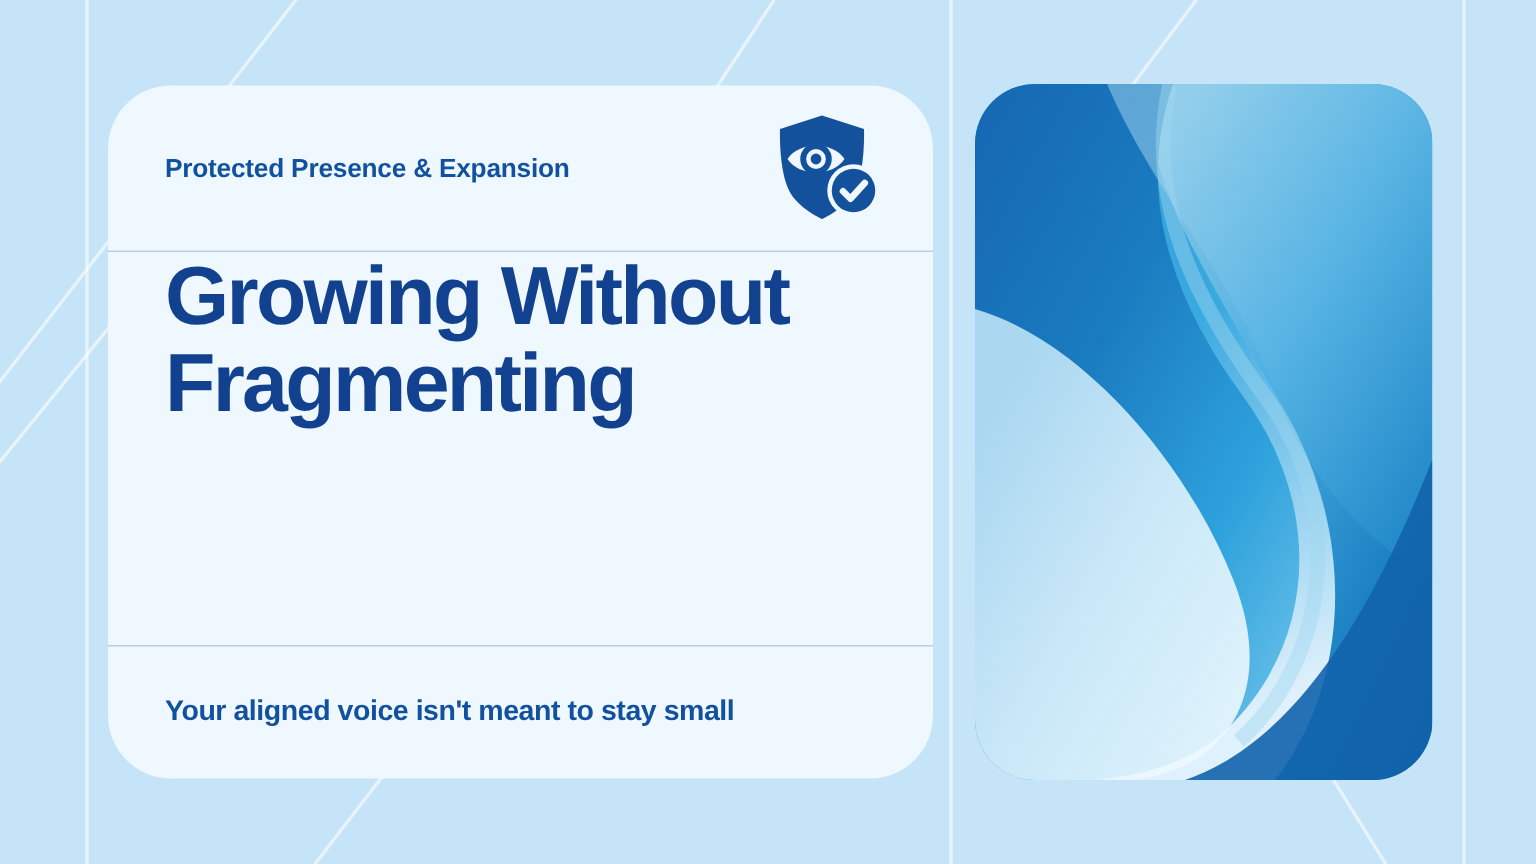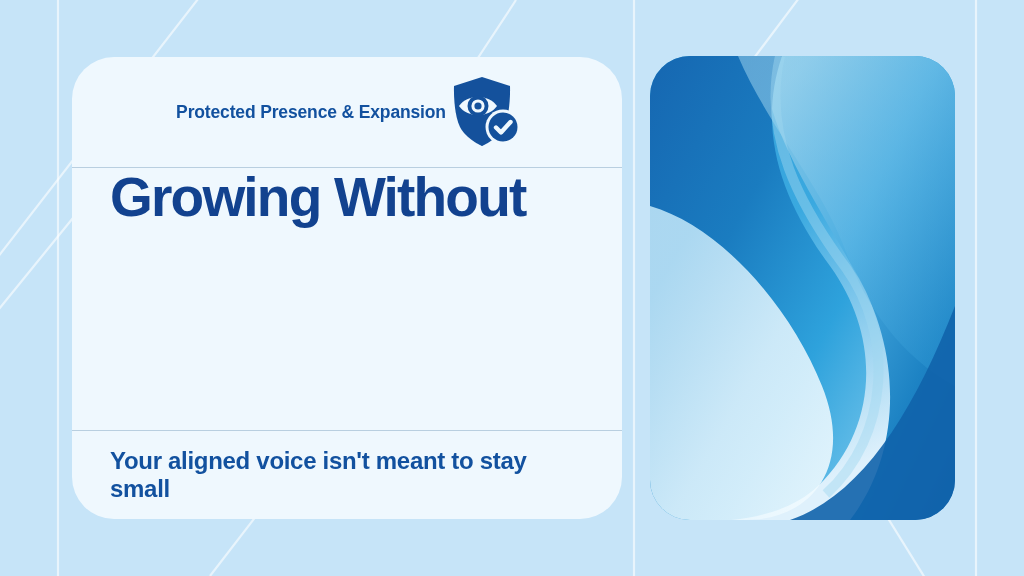--- a/index.html
+++ b/index.html
@@ -27,21 +27,21 @@
     background:#eff8fe;
     border-radius:42px;
     overflow:hidden;
     display:flex;
     flex-direction:column;
   }
   .card-head {
     height:110px;
     display:flex;
     align-items:center;
-    justify-content:center;
+    justify-content:space-between;
     padding:0 38px 0 38px;
     flex:0 0 auto;
   }
   .eyebrow {
     font-size:17.5px;
     font-weight:bold;
     letter-spacing:-0.15px;
     color:#12519f;
     white-space:nowrap;
   }
@@ -70,21 +70,21 @@
   }
 
   .card-foot {
     flex:0 0 auto;
     height:88px;
     display:flex;
     align-items:center;
     padding:0 38px;
   }
   .subline {
-    font-size:24px;
+    font-size:19px;
     font-weight:bold;
     letter-spacing:-0.3px;
     color:#12519f;
   }
 
   
   #visual-panel {
     position:absolute;
     left:650px; top:56px;
     width:305px; height:464px;
@@ -136,20 +136,21 @@
           <path d="M50 52.5 L55 57.5 L64.5 47" fill="none" stroke="#eff8fe" stroke-width="4.4" stroke-linecap="round" stroke-linejoin="round"></path>
         </svg>
       </div>
     </div>
 
     <div class="divider"></div>
 
     <div class="card-body">
       <h1 class="headline">
         <span>Growing Without</span><br>
+        <span>Fragmenting</span>
       </h1>
     </div>
 
     <div class="divider"></div>
 
     <div class="card-foot">
       <div class="subline">Your aligned voice isn't meant to stay small</div>
     </div>
   </div>
 

